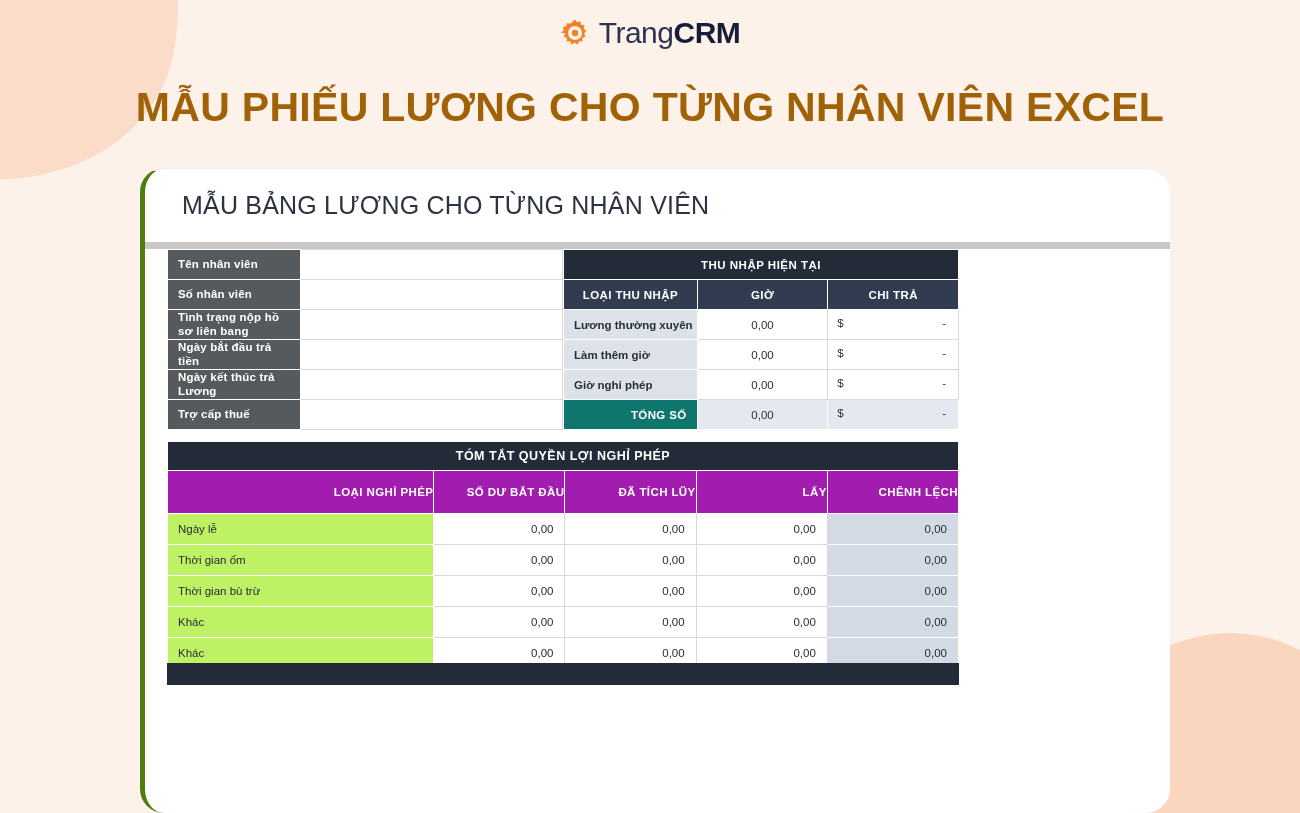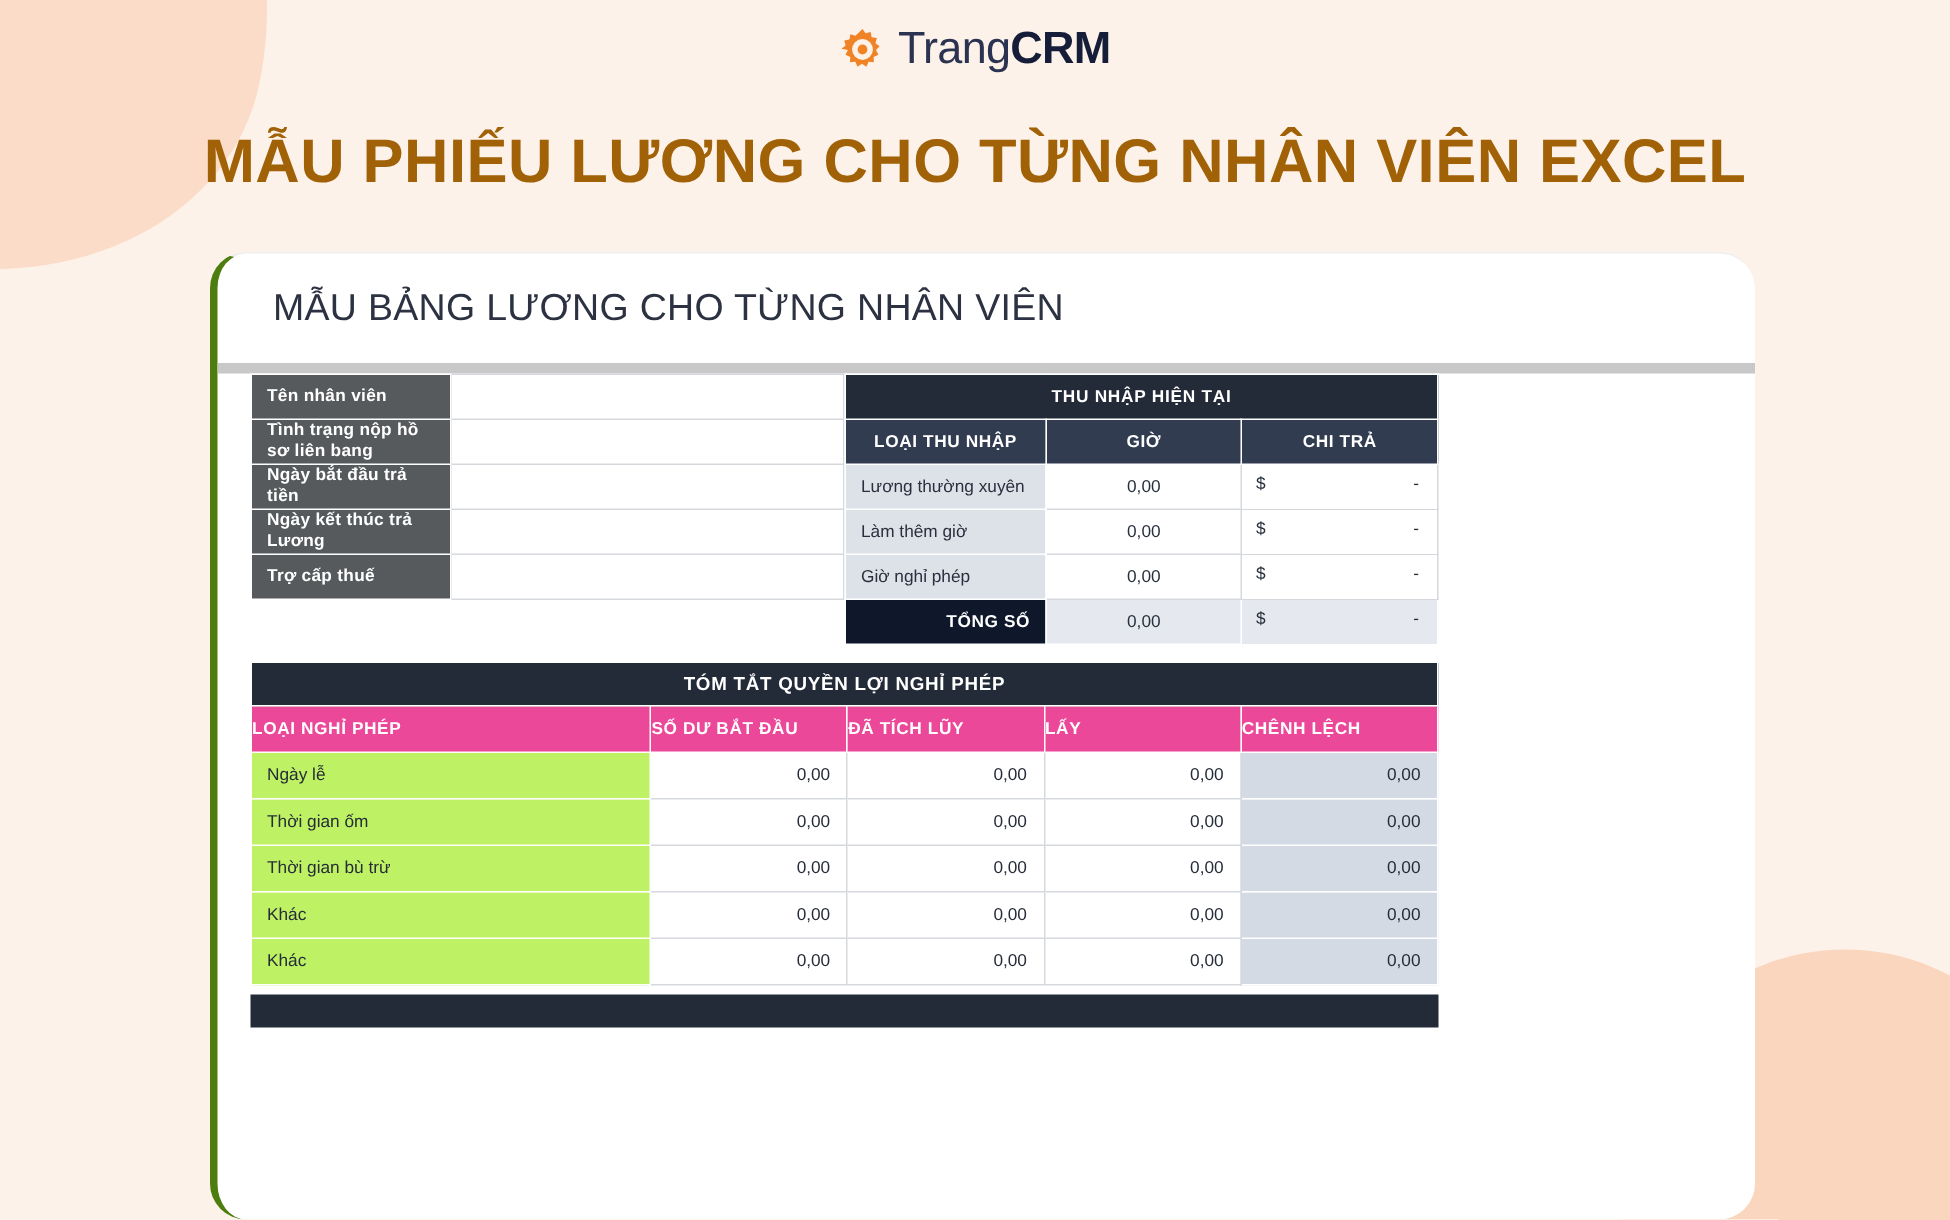--- a/index.html
+++ b/index.html
@@ -188,39 +188,40 @@
     letter-spacing: 0.4px;
     border: 1px solid #ffffff;
     height: 30px;
   }
   .inc-type {
     background: #dde2e9;
     color: #29303d;
     padding-left: 10px;
     border: 1px solid #ffffff;
     width: 134px;
+    font-weight: bold;
   }
   .inc-hours {
     background: #ffffff;
     color: #29303d;
     text-align: center;
     border: 1px solid #d5d9de;
     width: 131px;
   }
   .inc-pay {
     background: #ffffff;
     color: #29303d;
     border: 1px solid #d5d9de;
     position: relative;
     width: 131px;
   }
   .inc-pay .cur  { position: absolute; left: 9px;  top: 7px; }
   .inc-pay .dash { position: absolute; right: 12px; top: 7px; }
   .inc-total-label {
-    background: #0f172a;
+    background: #0f766e;
     color: #ffffff;
     font-weight: 700;
     text-align: right;
     padding-right: 10px;
     letter-spacing: 0.4px;
     border: 1px solid #ffffff;
     margin-left: 30px;
   }
   .inc-total-cell {
     background: #e5e9ef;
@@ -243,27 +244,27 @@
     background: #232a38;
     color: #ffffff;
     font-weight: 700;
     font-size: 12.5px;
     text-align: center;
     letter-spacing: 0.5px;
     height: 29px;
     border: 1px solid #ffffff;
   }
   .lv-head {
-    background: #ec4899;
+    background: #a21caf;
     color: #ffffff;
     font-weight: 700;
     font-size: 11.5px;
-    text-align: left;
+    text-align: right;
     letter-spacing: 0.4px;
-    height: 31px;
+    height: 43px;
     border: 1px solid #ffffff;
   }
   .lv-type {
     background: #bef264;
     color: #262c38;
     font-size: 11.5px;
     padding-left: 10px;
     height: 31px;
     border: 1px solid #ffffff;
   }
@@ -326,20 +327,24 @@
 
     <div class="sheet-body">
 
       <table class="sheet" id="emp-table">
         <tbody>
           <tr>
             <td class="emp-label">Tên nhân viên</td>
             <td class="emp-value"></td>
           </tr>
           <tr>
+            <td class="emp-label">Số nhân viên</td>
+            <td class="emp-value"></td>
+          </tr>
+          <tr>
             <td class="emp-label">Tình trạng nộp hồ sơ liên bang</td>
             <td class="emp-value"></td>
           </tr>
           <tr>
             <td class="emp-label">Ngày bắt đầu trả tiền</td>
             <td class="emp-value"></td>
           </tr>
           <tr>
             <td class="emp-label">Ngày kết thúc trả Lương</td>
             <td class="emp-value"></td>

